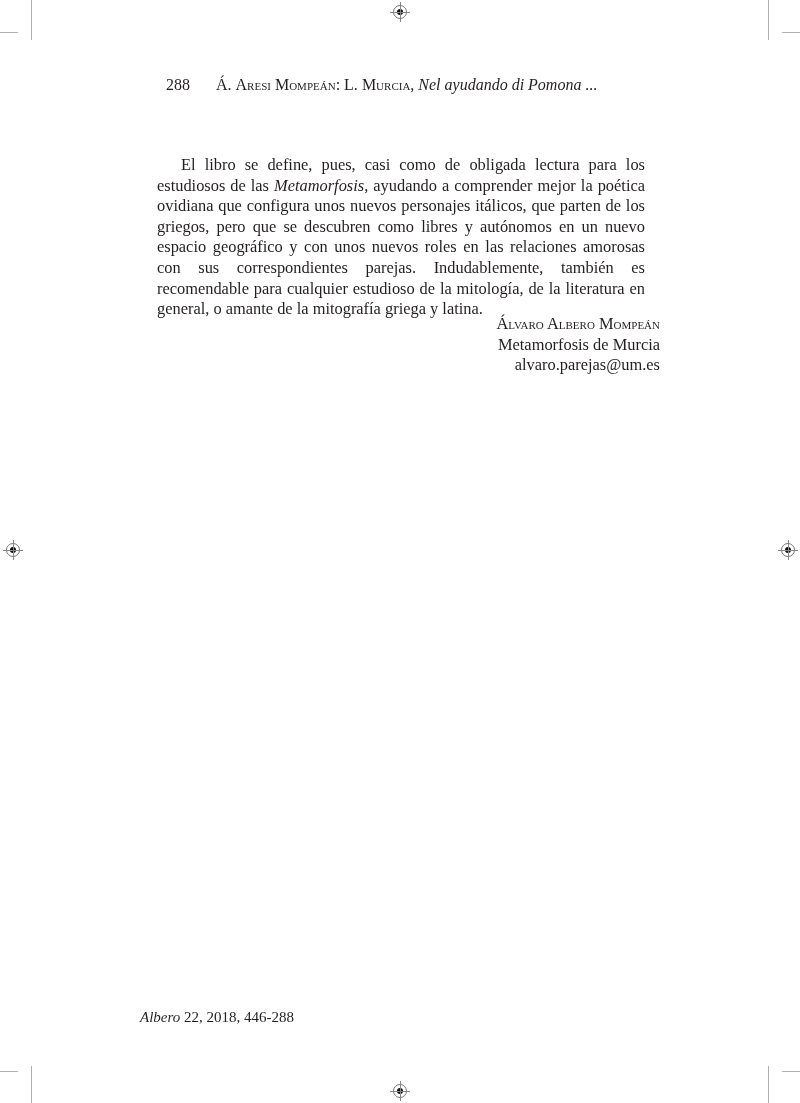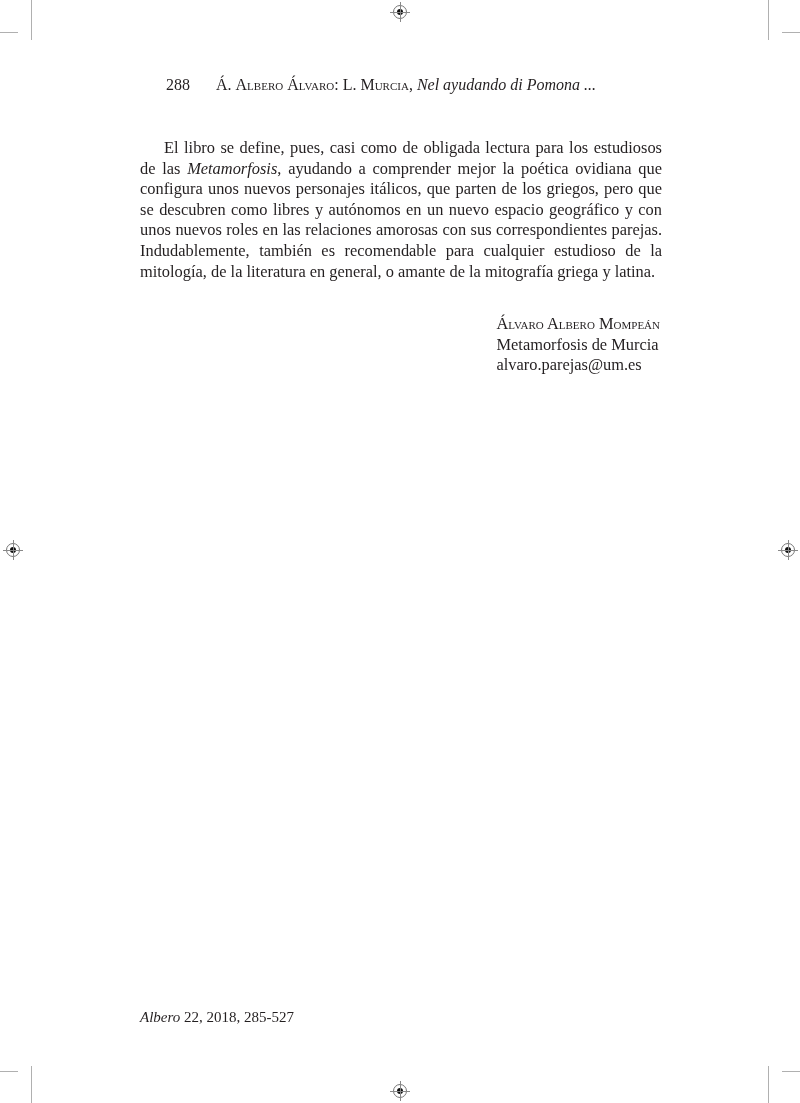--- a/index.html
+++ b/index.html
@@ -25,23 +25,23 @@
       position: absolute; top: 76px; left: 140px; font-size: 16px; white-space: nowrap;
     }
     .running-head .folio { display: inline-block; width: 76px; text-align: center; }
     .sc { font-variant: small-caps; }
     .it { font-style: italic; }
     .body-text {
       position: absolute; top: 138px; left: 140px; width: 522px;
       font-size: 16.4px; line-height: 20.6px; text-align: justify;
       hyphens: none;
     }
-    .body-text p { margin: 0; text-indent: 24px; }
+    .body-text p { margin: 17px; text-indent: 24px; }
     .signature {
-      position: absolute; top: 314px; right: 140px; text-align: left;
+      position: absolute; top: 314px; right: 140px; text-align: right;
       font-size: 16.4px; line-height: 20.6px;
     }
     .footer {
       position: absolute; top: 1009px; left: 140px; font-size: 15px;
     }
   </style>
 </head>
 <body>
 
 <div class="crop" style="left:31px;top:0;width:1px;height:40px;"></div>
@@ -60,28 +60,28 @@
     <span class="v"></span>
   </div>
 <div class="reg" style="left:781px;top:543px;">
     <span class="v"></span>
   </div>
 <div class="reg" style="left:393px;top:1084px;">
     <span class="v"></span>
   </div>
 
 <div class="running-head">
-  <span class="folio">288</span><span>Á.</span> <span class="sc">Albero Álvaro</span><span>:</span> <span>L.</span> <span class="sc">Murcia</span><span>,</span> <span class="it">Nel ayudando di Pomona ...</span>
+  <span class="folio">288</span><span>Á.</span> <span class="sc">Aresi Mompeán</span><span>:</span> <span>L.</span> <span class="sc">Murcia</span><span>,</span> <span class="it">Nel ayudando di Pomona ...</span>
 </div>
 
 <div class="body-text">
   <p><span>El libro se define, pues, casi como de obligada lectura para los estudiosos de las </span><span class="it">Metamorfosis</span><span>, ayudando a comprender mejor la poética ovidiana que configura unos nuevos personajes itálicos, que parten de los griegos, pero que se descubren como libres y autónomos en un nuevo espacio geográfico y con unos nuevos roles en las relaciones amorosas con sus correspondientes parejas. Indudablemente, también es recomendable para cualquier estudioso de la mitología, de la literatura en general, o amante de la mitografía griega y latina.</span></p>
 </div>
 
 <div class="signature">
   <div class="sc">Álvaro Albero Mompeán</div>
   <div>Metamorfosis de Murcia</div>
   <div>alvaro.parejas@um.es</div>
 </div>
 
 <div class="footer">
-  <span class="it">Albero</span><span> 22, 2018, 285-527</span>
+  <span class="it">Albero</span><span> 22, 2018, 446-288</span>
 </div>
 
 </body></html>

